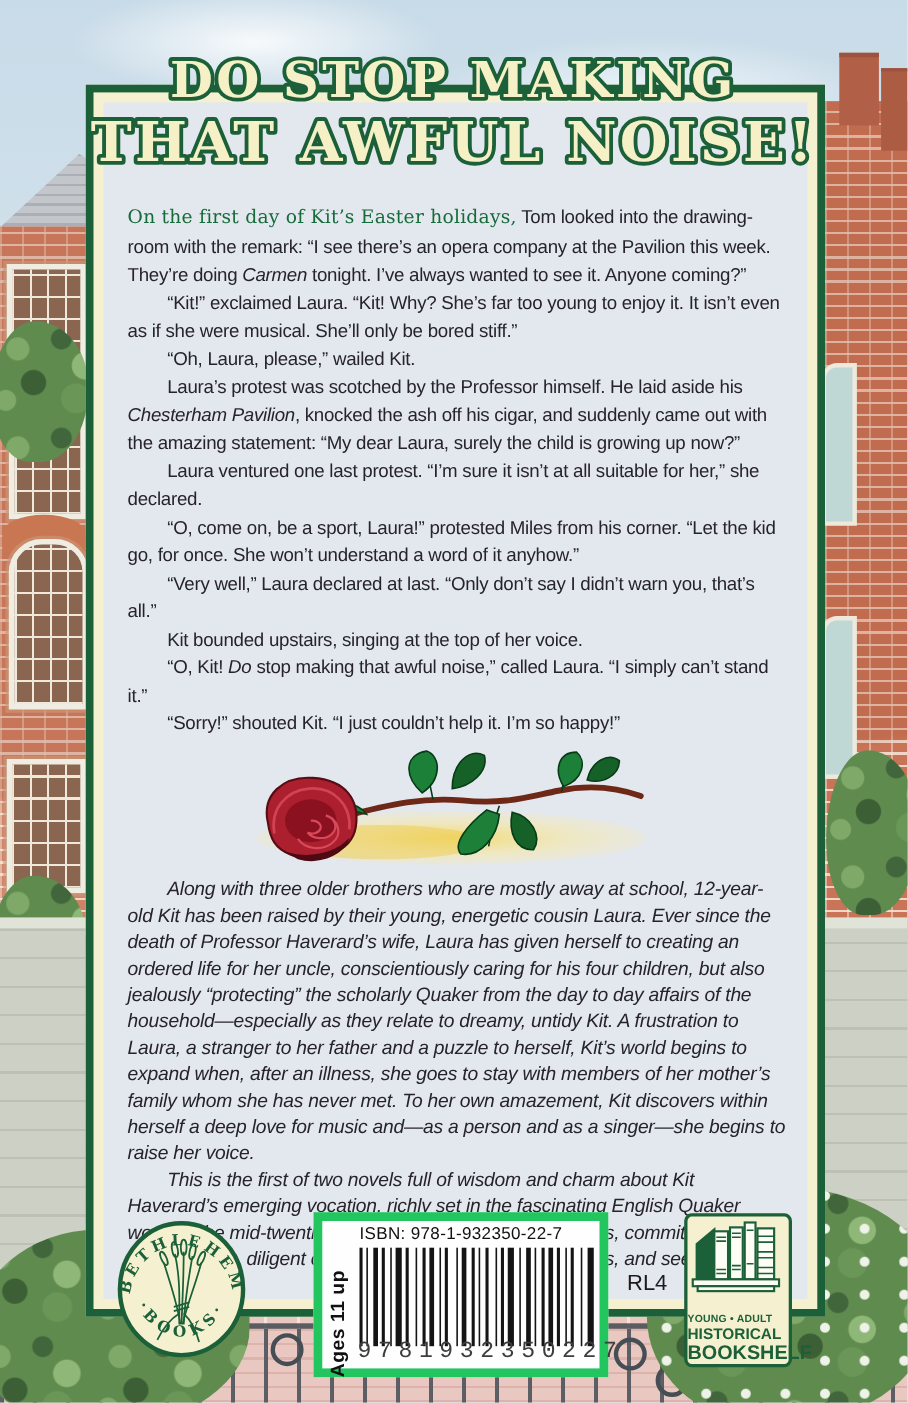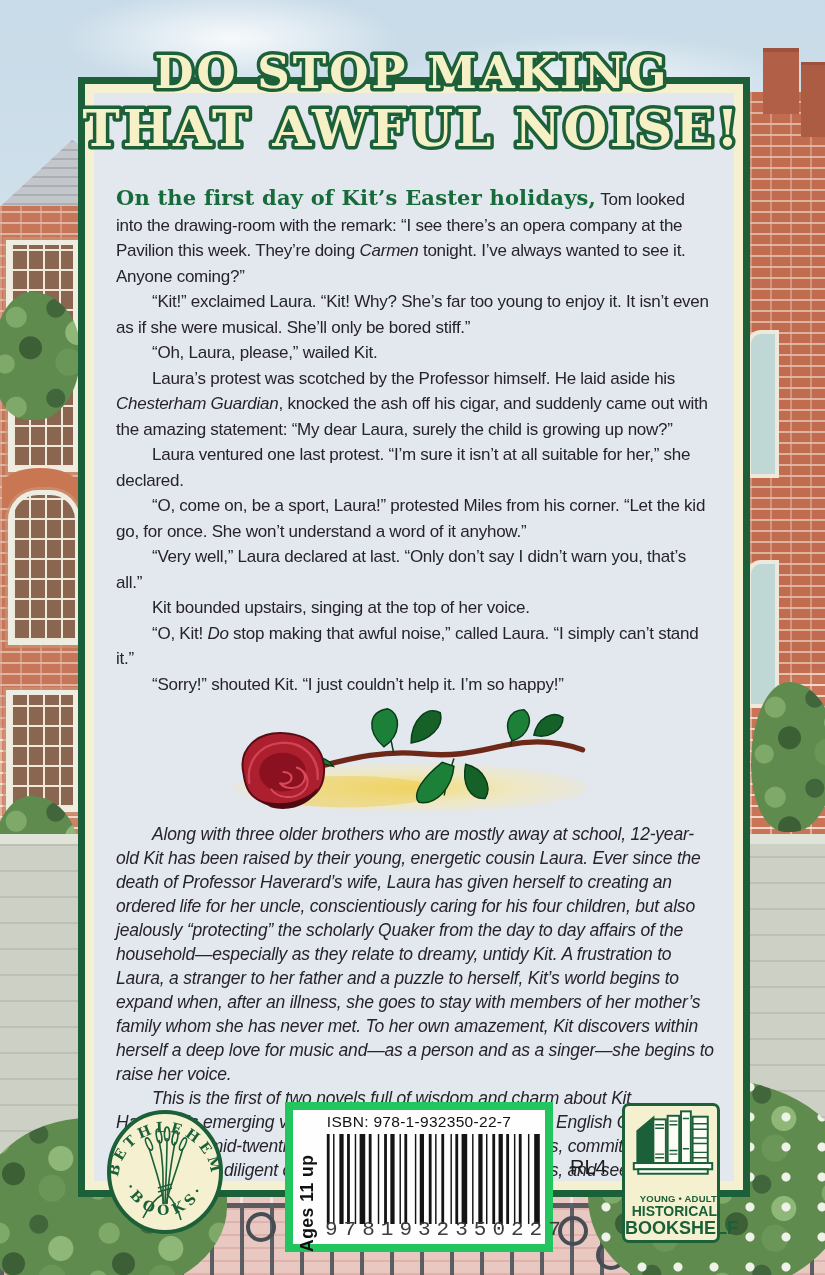--- a/index.html
+++ b/index.html
@@ -85,22 +85,22 @@
     padding:92px 20px 0 22px;overflow:hidden;}
 
   
   #title-svg{position:absolute;left:0;top:36px;width:825px;height:142px;z-index:3;}
   #title-svg text{font-family:"DejaVu Serif",serif;font-weight:bold;
     fill:#f6f0c6;stroke:#1b6038;paint-order:stroke fill;stroke-linejoin:round;}
 
   
   .excerpt p{margin:0;font-size:17px;line-height:25.5px;color:#26242a;letter-spacing:-.25px;}
   .excerpt p.indent{text-indent:36px;}
-  .lead-in{font-family:"DejaVu Serif",serif;font-weight:bold;color:#166b3a;
-    font-size:21px;letter-spacing:.2px;}
+  .lead-in{font-family:"DejaVu Serif",serif;font-weight:normal;color:#166b3a;
+    font-size:17px;letter-spacing:.2px;}
 
   
   #rose-wrap{width:400px;height:112px;margin:5px auto 8px auto;}
 
   
   .synopsis p{margin:0;font-size:17.5px;line-height:24px;color:#26242a;
     font-style:italic;text-indent:36px;letter-spacing:-.2px;}
 
   
   #badge-oval{position:absolute;left:106px;top:1110px;width:118px;height:124px;z-index:5;}
@@ -109,21 +109,21 @@
   #isbn-line{position:absolute;left:0;right:0;top:3px;text-align:center;font-size:15.5px;
     color:#111;letter-spacing:.3px;}
   #age-label{position:absolute;left:4px;top:24px;height:118px;writing-mode:vertical-rl;
     transform:rotate(180deg);font-weight:bold;font-size:17.5px;color:#111;letter-spacing:.5px;}
   #barcode-bars{position:absolute;left:32px;top:24px;width:226px;height:90px;}
   #barcode-bars rect{fill:#141414;}
   #barcode-digits{position:absolute;left:32px;right:4px;bottom:3px;text-align:center;
     font-family:"Liberation Mono",monospace;font-size:21px;color:#3d3d3d;letter-spacing:6px;}
   #rl-label{position:absolute;left:570px;top:1156px;font-size:20px;color:#1c1c1c;z-index:5;}
   #badge-shelf{position:absolute;left:622px;top:1103px;width:98px;height:140px;box-sizing:border-box;
-    background:#f5f1d0;border:3px solid #1b6038;border-radius:7px;z-index:5;text-align:right;}
+    background:#f5f1d0;border:3px solid #1b6038;border-radius:7px;z-index:5;text-align:left;}
   #badge-shelf .l1{font-size:9.5px;font-weight:bold;color:#1b6038;letter-spacing:.2px;margin-top:1px;}
   #badge-shelf .l2{font-size:14px;font-weight:bold;color:#1b6038;line-height:1.05;}
   #badge-shelf .l3{font-size:18px;font-weight:bold;color:#1b6038;line-height:1.1;}
 </style>
 </head>
 <body>
 
 <div class="bd" id="sky"></div>
 <div class="bd" id="left-roof"></div>
 <div class="bd brick" id="left-wall"></div>
@@ -153,21 +153,21 @@
 <div class="bd bush" id="bush-bl"></div>
 <div class="bd bush blooms" id="bush-br"></div>
 
 <div id="panel">
   <div id="panel-content">
 
     <div class="excerpt">
       <p><span class="lead-in">On the first day of Kit’s Easter holidays,</span><span><span> Tom looked into the drawing-room with the remark: “I see there’s an opera company at the Pavilion this week. They’re doing </span><em>Carmen</em><span> tonight. I’ve always wanted to see it. Anyone coming?”</span></span></p>
       <p class="indent"><span>“Kit!” exclaimed Laura. “Kit! Why? She’s far too young to enjoy it. It isn’t even as if she were musical. She’ll only be bored stiff.”</span></p>
       <p class="indent"><span>“Oh, Laura, please,” wailed Kit.</span></p>
-      <p class="indent"><span>Laura’s protest was scotched by the Professor himself. He laid aside his </span><em>Chesterham Guardian</em><span>, knocked the ash off his cigar, and suddenly came out with the amazing statement: “My dear Laura, surely the child is growing up now?”</span></p>
+      <p class="indent"><span>Laura’s protest was scotched by the Professor himself. He laid aside his </span><em>Chesterham Pavilion</em><span>, knocked the ash off his cigar, and suddenly came out with the amazing statement: “My dear Laura, surely the child is growing up now?”</span></p>
       <p class="indent"><span>Laura ventured one last protest. “I’m sure it isn’t at all suitable for her,” she declared.</span></p>
       <p class="indent"><span>“O, come on, be a sport, Laura!” protested Miles from his corner. “Let the kid go, for once. She won’t understand a word of it anyhow.”</span></p>
       <p class="indent"><span>“Very well,” Laura declared at last. “Only don’t say I didn’t warn you, that’s all.”</span></p>
       <p class="indent"><span>Kit bounded upstairs, singing at the top of her voice.</span></p>
       <p class="indent"><span>“O, Kit! </span><em>Do</em><span> stop making that awful noise,” called Laura. “I simply can’t stand it.”</span></p>
       <p class="indent"><span>“Sorry!” shouted Kit. “I just couldn’t help it. I’m so happy!”</span></p>
     </div>
 
     <div id="rose-wrap">
       <svg width="400" height="112" viewBox="0 0 400 115">

